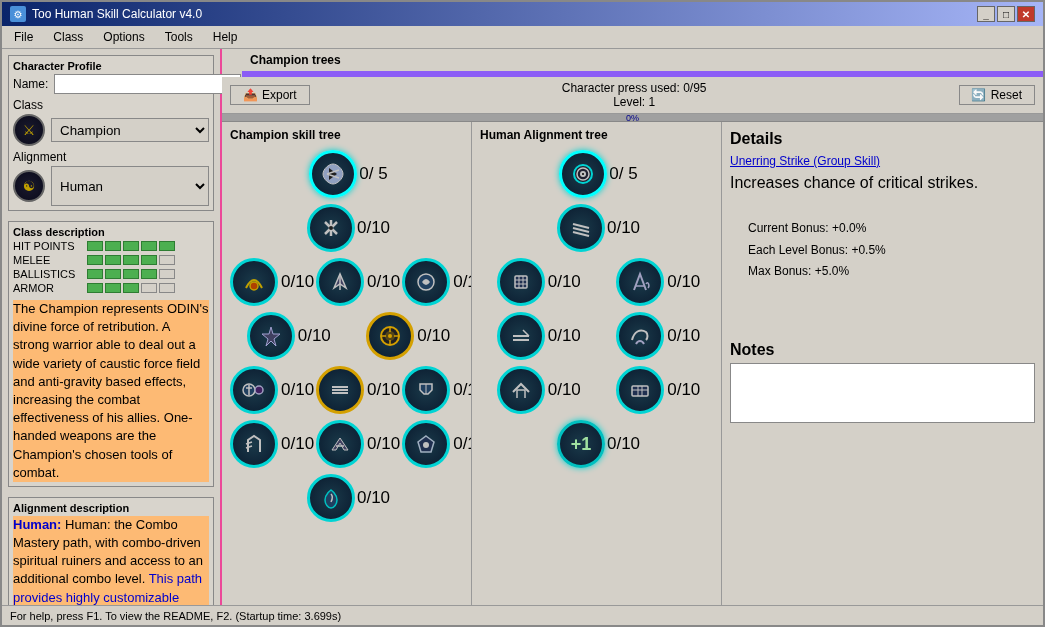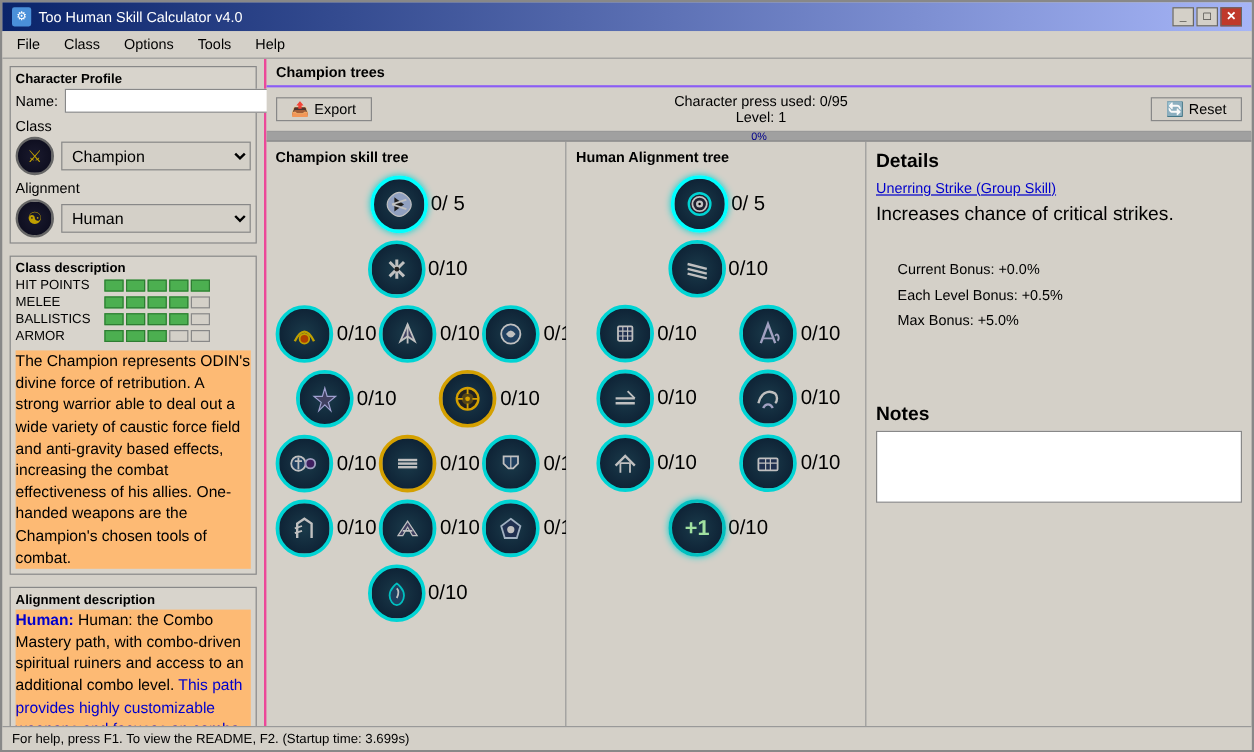--- a/index.html
+++ b/index.html
@@ -120,21 +120,21 @@
       width: 32px; height: 32px;
       background: radial-gradient(circle, #1a1a2e, #0a0a1a);
       border: 2px solid #666;
       border-radius: 50%;
       display: flex; align-items: center; justify-content: center;
       color: #c0a000;
       font-size: 14px;
     }
     .alignment-select {
       flex: 1;
-      height: 24px;
+      height: 40px;
       background: #d4d0c8;
       border: 1px solid #888;
       padding: 0 4px;
     }
     .stat-bars {
       display: flex;
       flex-direction: column;
       gap: 2px;
     }
     .stat-row {
@@ -163,21 +163,22 @@
     }
     .right-panel {
       flex: 1;
       display: flex;
       flex-direction: column;
       overflow: hidden;
     }
     .champion-trees-header {
       padding: 4px 8px;
       font-weight: bold;
-      border-bottom: 2px solid #8b5cf6;
+      border-bottom: 6px solid #8b5cf6;
+      margin-left: 20px;
     }
     .trees-toolbar {
       display: flex;
       align-items: center;
       padding: 4px 8px;
       gap: 8px;
       border-bottom: 1px solid #999;
       background: #d4d0c8;
     }
     .export-btn {

